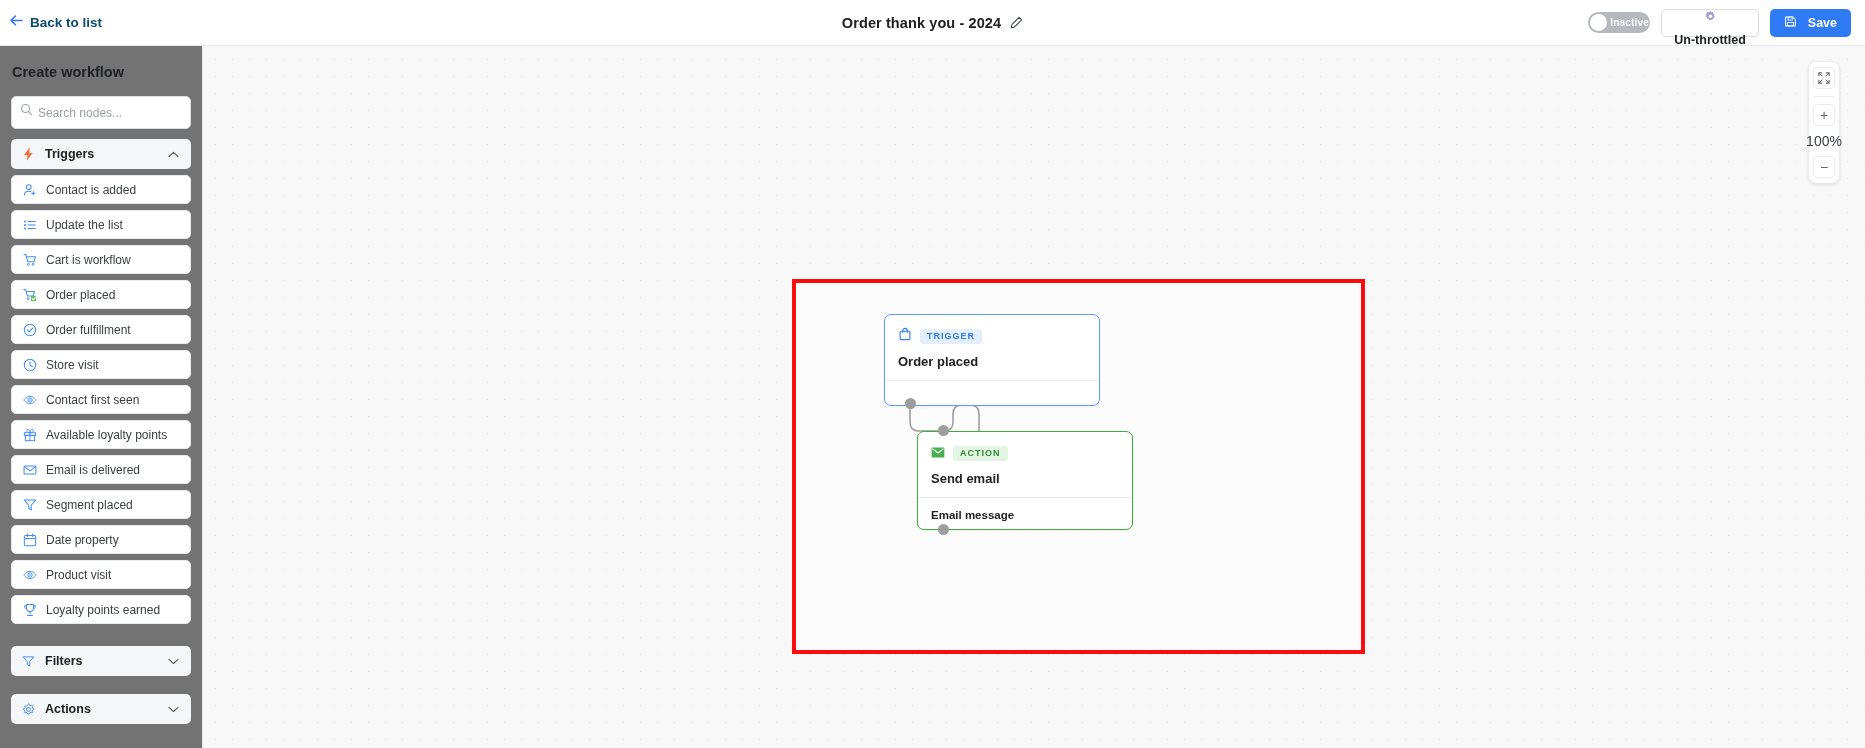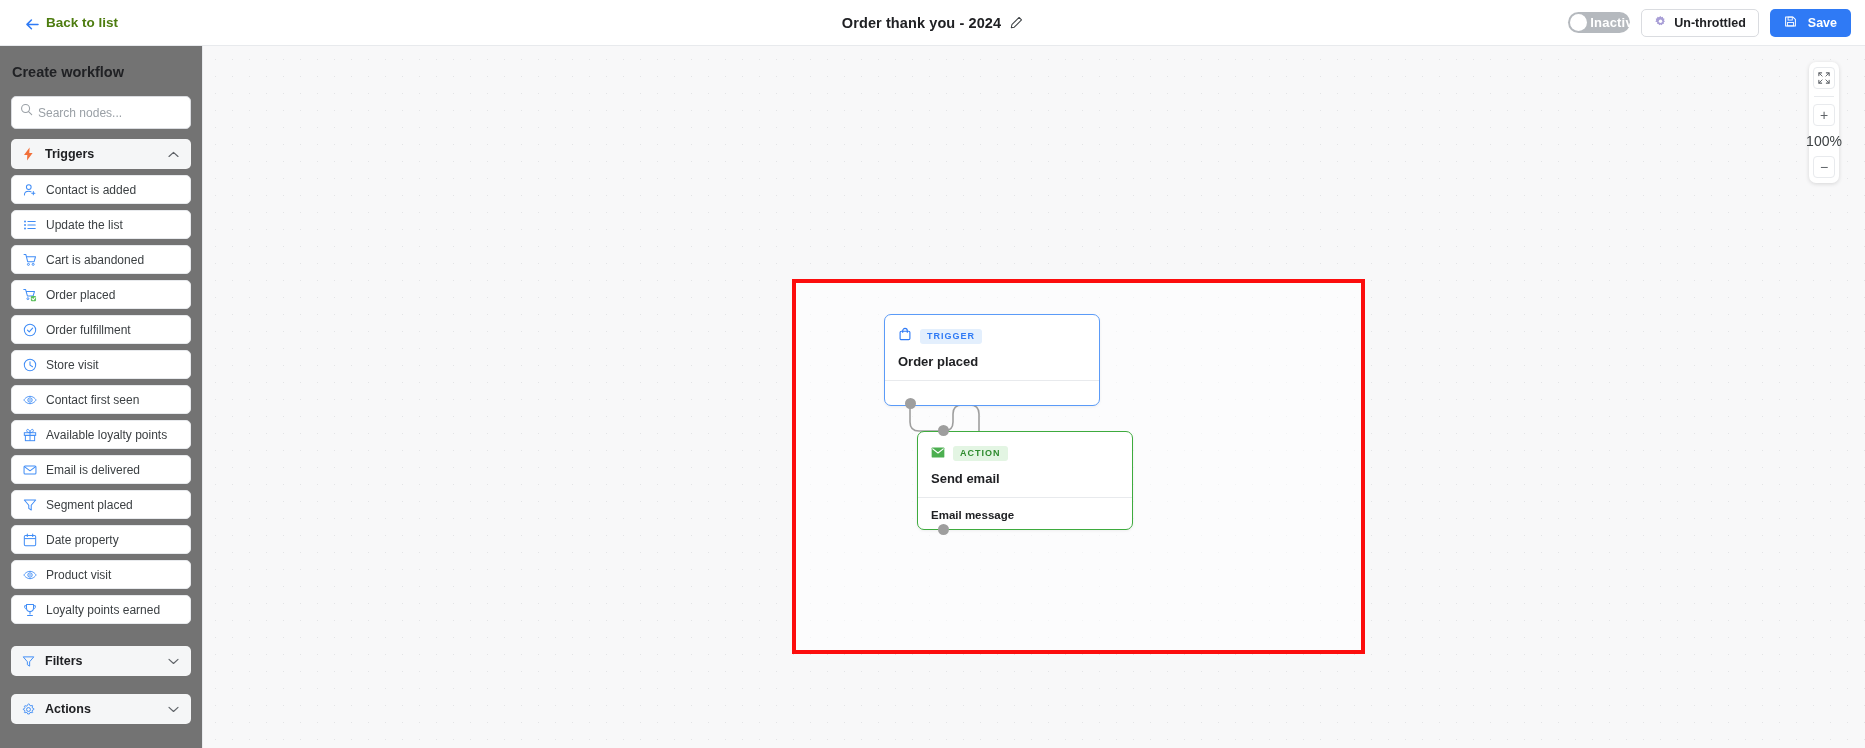--- a/index.html
+++ b/index.html
@@ -14,23 +14,23 @@
   
   .topbar {
     position: absolute; top: 0; left: 0;
     width: 1865px; height: 46px;
     background: #ffffff;
     border-bottom: 1px solid #e8eaed;
     display: flex; align-items: center;
     z-index: 40;
   }
   .back-link {
-    position: absolute; left: 26px;
-    display: flex; align-items: flex-end; gap: 7px;
-    color: #4d7c0f; font-size: 13.5px; font-weight: 700;
+    position: absolute; left: 10px;
+    display: flex; align-items: flex-start; gap: 7px;
+    color: #0c4a6e; font-size: 13.5px; font-weight: 700;
     cursor: pointer; user-select: none;
   }
   .back-link svg { display: block; }
 
   .doc-title {
     position: absolute; left: 0; right: 0;
     display: flex; align-items: center; justify-content: center; gap: 9px;
     pointer-events: none;
   }
   .doc-title .t {
@@ -47,28 +47,28 @@
     background: #b5b9be; position: relative; cursor: pointer;
     display: flex; align-items: center;
   }
   .toggle-knob {
     position: absolute; left: 2px; top: 2px;
     width: 17px; height: 17px; border-radius: 50%;
     background: #ffffff;
   }
   .toggle-label {
     position: absolute; left: 22px;
-    font-size: 13px; font-weight: 700; color: #ffffff; letter-spacing: .2px;
+    font-size: 10px; font-weight: 700; color: #ffffff; letter-spacing: .2px;
   }
   .btn-outline {
     height: 28px; padding: 0 12px;
     border: 1px solid #dadce0; border-radius: 5px;
     background: #ffffff; color: #202124;
     font-size: 12.5px; font-weight: 700; font-family: inherit;
-    display: flex; align-items: center; gap: 7px; cursor: pointer;
+    display: flex; align-items: center; gap: 7px; cursor: pointer; flex-direction: column;
   }
   .btn-primary {
     height: 28px; padding: 0 14px;
     border: none; border-radius: 5px;
     background: #2f7af5; color: #ffffff;
     font-size: 12.5px; font-weight: 700; font-family: inherit;
     display: flex; align-items: center; gap: 11px; cursor: pointer;
   }
 
   
@@ -311,21 +311,21 @@
   </div>
 
   <div class="node-item">
     <span class="ic">
       <svg width="14" height="14" viewBox="0 0 16 16" fill="none">
         <path d="M1.2 1.8h2.1l2 8.1h7.4l1.6-5.6H4.2" stroke="#3f8cf6" stroke-width="1.15" stroke-linecap="round" stroke-linejoin="round"></path>
         <circle cx="6.2" cy="13" r="1.15" stroke="#3f8cf6" stroke-width="1.1"></circle>
         <circle cx="11.6" cy="13" r="1.15" stroke="#3f8cf6" stroke-width="1.1"></circle>
       </svg>
     </span>
-    <span class="ni-label">Cart is abandoned</span>
+    <span class="ni-label">Cart is workflow</span>
   </div>
 
   <div class="node-item">
     <span class="ic">
       <svg width="14" height="14" viewBox="0 0 16 16" fill="none">
         <path d="M0.9 1.8h2.1l2 7.3h6.6l1.5-5.1H3.9" stroke="#3f8cf6" stroke-width="1.15" stroke-linecap="round" stroke-linejoin="round"></path>
         <circle cx="5.6" cy="12.2" r="1.1" stroke="#3f8cf6" stroke-width="1.05"></circle>
         <rect x="9" y="9.2" width="5.9" height="5.9" rx="1.2" fill="#5cbf5c"></rect>
         <path d="M10.4 12.1l1.3 1.4 2.1-2.5" stroke="#ffffff" stroke-width="1.2" stroke-linecap="round" stroke-linejoin="round"></path>
       </svg>

